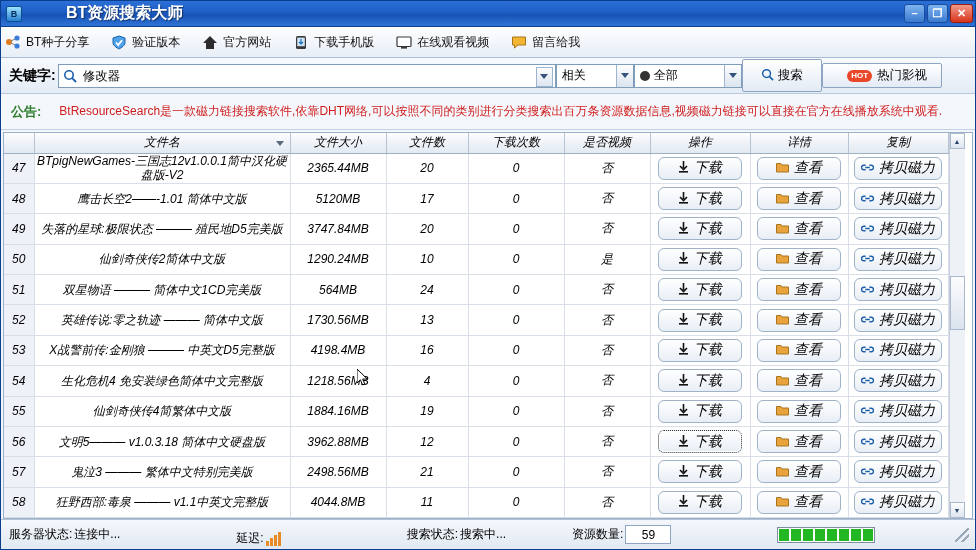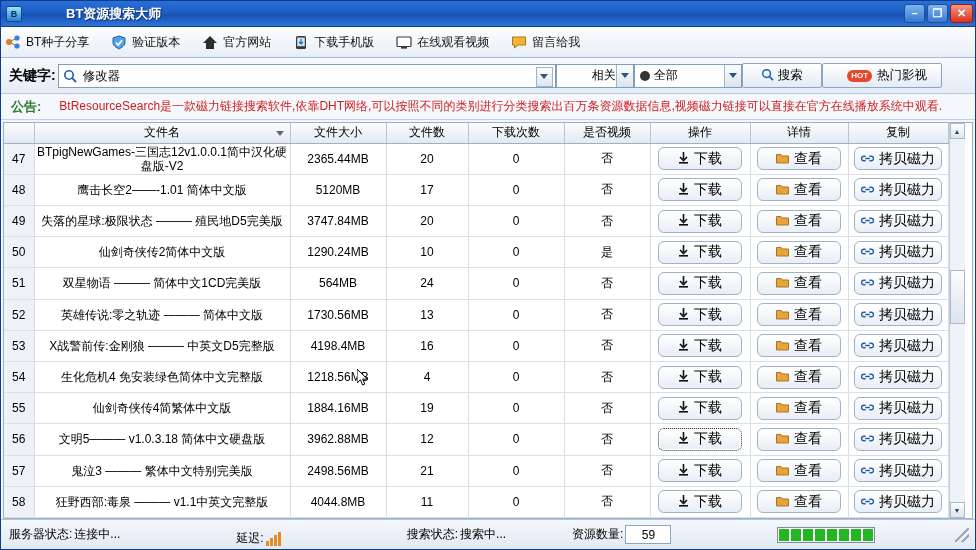--- a/index.html
+++ b/index.html
@@ -32,21 +32,21 @@
   .title-icon {
     width: 16px; height: 16px;
     background: linear-gradient(to bottom,#9fe4ff,#2a7fd0);
     border: 1px solid #0c4f8f;
     border-radius: 2px;
     margin-right: 5px;
     font-size: 9px; line-height: 14px; text-align: center;
     color: #00305e; font-weight: bold;
   }
   .title-text {
-    font-size: 13px; font-weight: bold;
+    font-size: 16px; font-weight: bold;
     text-shadow: 1px 1px 1px rgba(0,0,0,.45);
     flex: 1 1 auto;
     white-space: nowrap;
     padding-left: 39px;
   }
   .win-btns { display: flex; gap: 2px; align-items: center; }
   .win-btn {
     width: 21px; height: 19px;
     border: 1px solid #1b4f9e;
     border-radius: 3px;
@@ -118,28 +118,28 @@
     padding-left: 5px;
     position: relative;
   }
   .combo .val { flex: 1 1 auto; white-space: nowrap; }
   .combo .dd {
     width: 17px; height: 22px;
     background: linear-gradient(to bottom,#fdfdfd,#dbe4ef);
     border-left: 1px solid #9db4cd;
     display: flex; align-items: center; justify-content: center;
   }
-  .combo.relevance { width: 78px; text-align: right; }
+  .combo.relevance { width: 78px; }
   .combo.category { width: 108px; }
   .dot-all {
     width: 10px; height: 10px; border-radius: 50%;
     background: #333; margin-right: 4px; flex: 0 0 auto;
   }
   .btn-search {
-    width: 80px; height: 25px;
+    width: 80px; height: 33px;
     border: 1px solid #8ea5c2;
     background: linear-gradient(to bottom,#ffffff,#e3ebf5);
     font-size: 12.5px;
     display: flex; align-items: center; justify-content: center;
     gap: 4px;
     border-radius: 2px;
   }
   .btn-hot {
     width: 120px; height: 25px;
     border: 1px solid #8ea5c2;
@@ -153,39 +153,40 @@
   }
   .hot-badge {
     background: #e8472a; color: #fff;
     font-size: 8px; font-weight: bold;
     border-radius: 7px;
     padding: 1px 4px;
     line-height: 10px;
   }
   
   .notice {
-    height: 26px;
+    height: 36px;
     display: flex; align-items: center;
     padding-left: 10px;
     background: #f4f8fc;
     border-bottom: 1px solid #c3d2e3;
     flex: 0 0 auto;
     overflow: hidden;
   }
   .notice-label { color: #2f7d2f; font-size: 13px; font-weight: bold; margin-right: 18px; white-space: nowrap;}
   .notice-text { color: #d01d1d; font-size: 12px; white-space: nowrap; }
   
   .tablewrap {
     flex: 1 1 auto;
     position: relative;
     background: #fff;
     border: 1px solid #9bb0c9;
     margin: 2px 2px 0 2px;
     overflow: hidden;
     display: flex;
+    font-style: italic;
   }
   table.grid {
     border-collapse: collapse;
     width: 944px;
     table-layout: fixed;
     font-size: 12px;
   }
   table.grid th {
     height: 20px;
     background: linear-gradient(to bottom,#fbfcfe,#e2e9f2);

